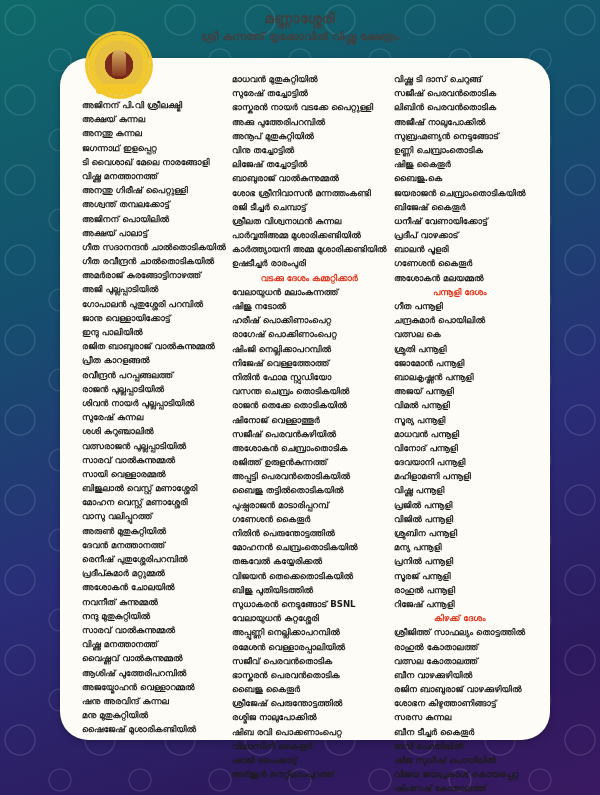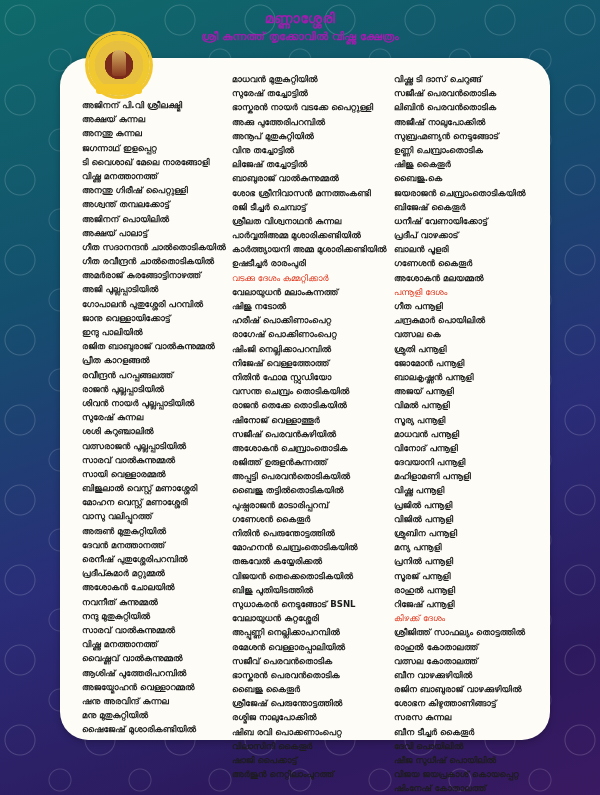--- a/index.html
+++ b/index.html
@@ -10,21 +10,21 @@
     }
     .pattern {
       position: absolute; inset: 0; pointer-events: none; opacity: 0.18;
       background-image:
         radial-gradient(circle at 20px 20px, transparent 14px, rgba(255,255,255,0.9) 15px, transparent 16px),
         radial-gradient(circle at 60px 60px, transparent 10px, rgba(255,255,255,0.8) 11px, transparent 12px);
       background-size: 80px 80px;
     }
     .header {
       position: absolute; top: 0; left: 0; right: 0; height: 62px;
-      text-align: center; color: #a21caf;
+      text-align: center; color: #404040;
     }
     .header .place {
       position: absolute; top: 10px; left: 0; right: 0;
       font-size: 14px; font-weight: bold; letter-spacing: 0.5px;
     }
     .header .temple {
       position: absolute; top: 30px; left: 0; right: 0;
       font-size: 11px; font-weight: bold;
     }
     .logo {
@@ -49,21 +49,21 @@
       z-index: 2;
     }
     .col {
       position: absolute; top: 0; font-size: 8.6px; line-height: 14.2px; color: #1c1c1c;
       white-space: nowrap; font-weight: bold;
     }
     .col.c1 { left: 22px; top: 40px; }
     .col.c2 { left: 172px; top: 14px; }
     .col.c3 { left: 334px; top: 14px; }
     .col .row { height: 14.2px; overflow: hidden; }
-    .col .row.heading { color: #e0331a; font-weight: normal; }
+    .col .row.heading { color: #e0331a; font-weight: bold; text-align: center; }
   </style>
 </head>
 <body>
 
 <div class="pattern"></div>
 
 <div class="header">
   <div class="place">മണ്ണാശ്ശേരി</div>
   <div class="temple">ശ്രീ കുന്നത്ത് തൃക്കോവിൽ വിഷ്ണു ക്ഷേത്രം</div>
 </div>

